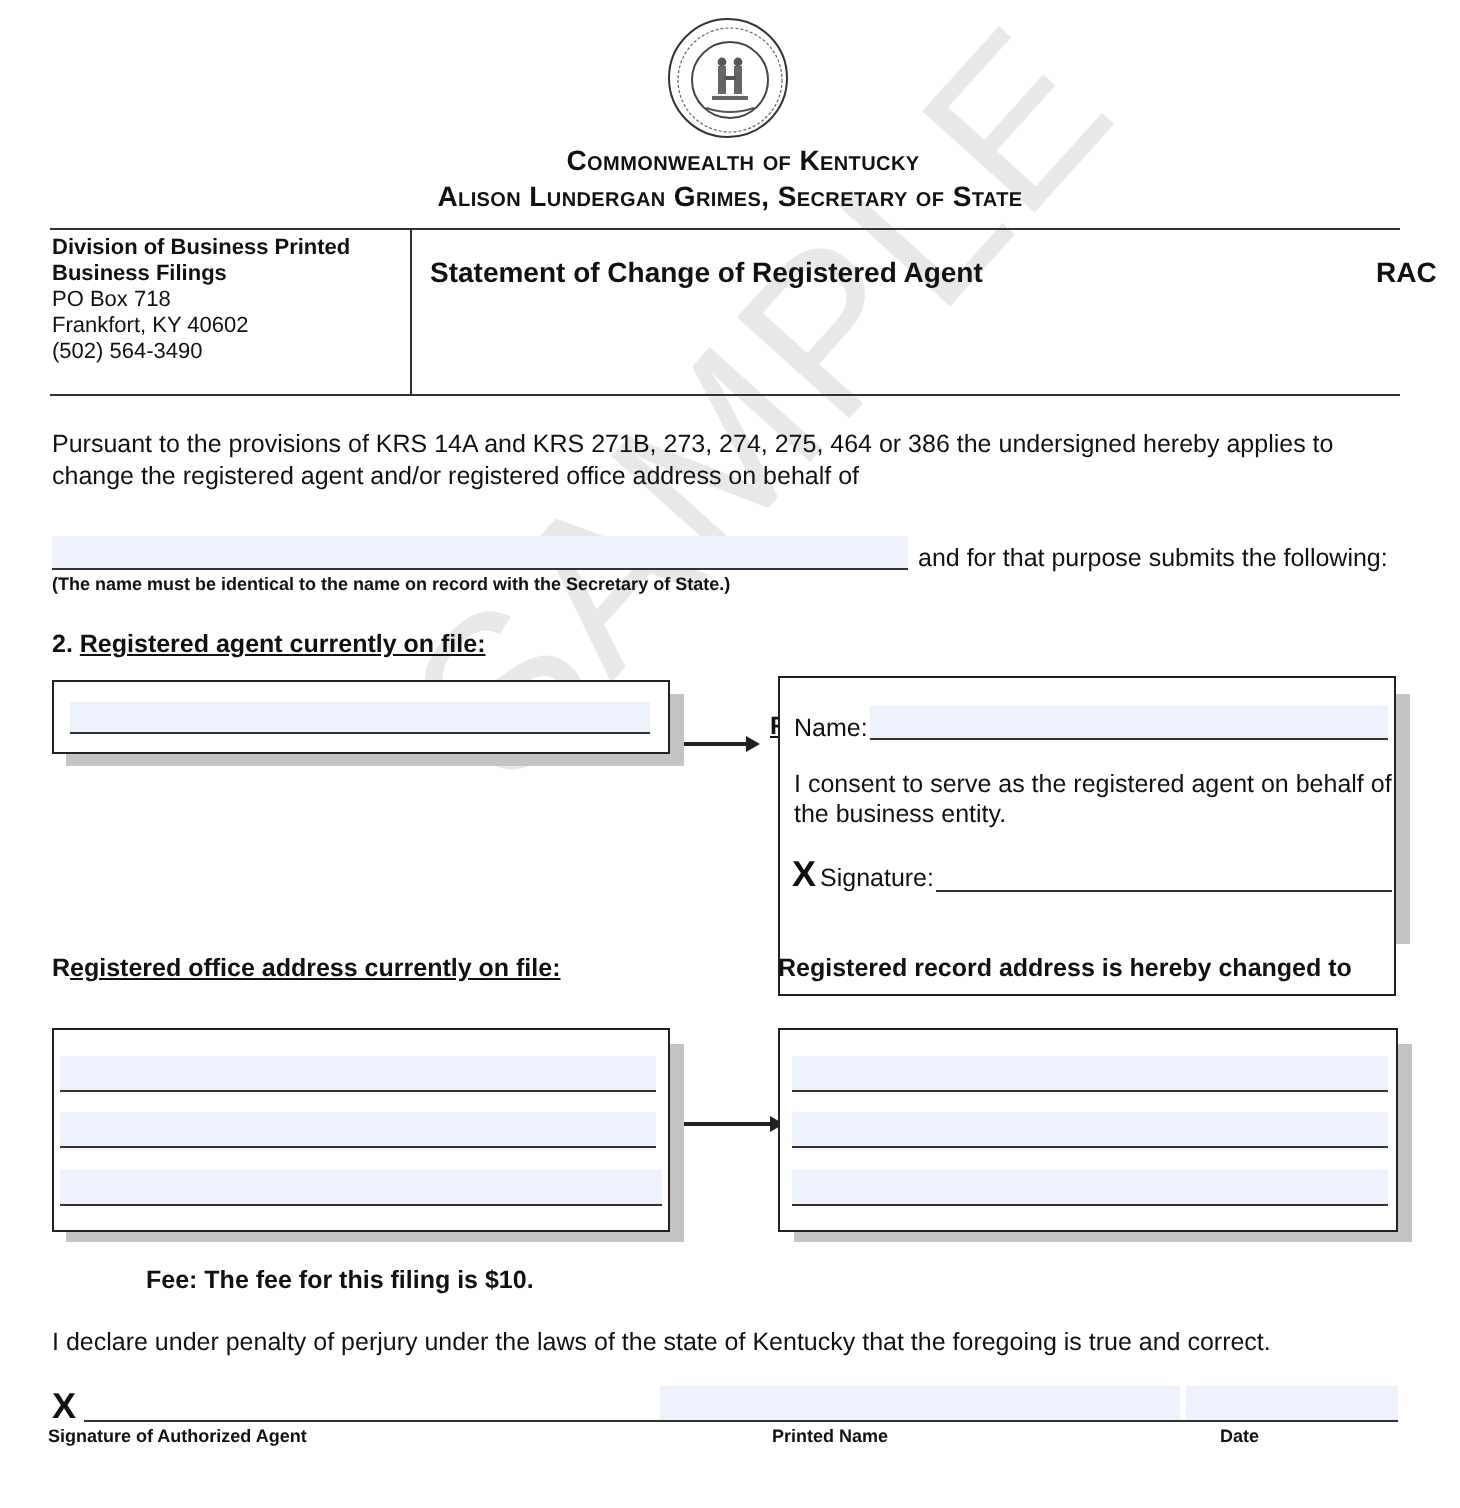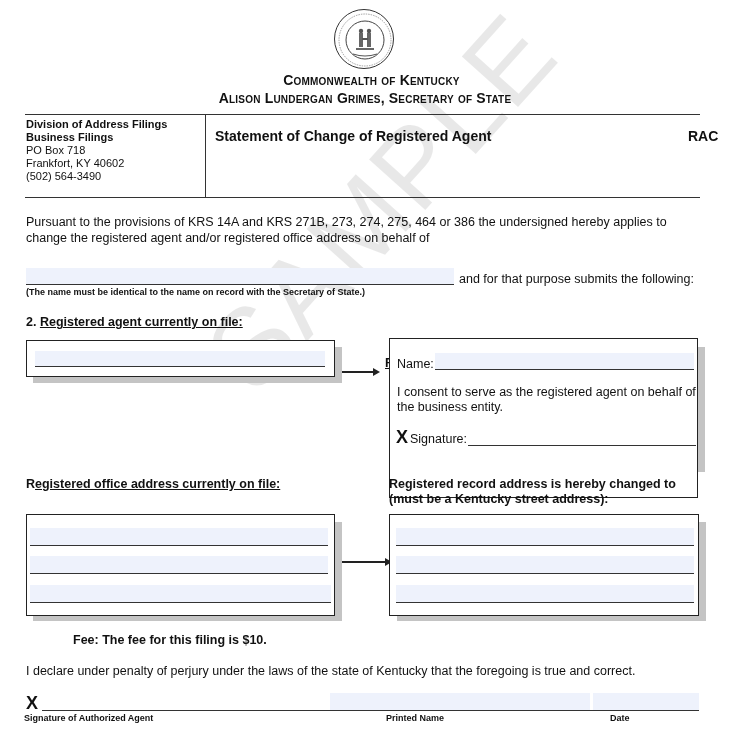--- a/index.html
+++ b/index.html
@@ -74,21 +74,21 @@
 </div>
 
 <div class="abs hdr-line hdr1">Commonwealth of Kentucky</div>
 <div class="abs hdr-line hdr2">Alison Lundergan Grimes, Secretary of State</div>
 
 <div class="abs rule rule-top"></div>
 <div class="abs vrule"></div>
 <div class="abs rule rule-bot"></div>
 
 <div class="abs office">
-  <div class="b">Division of Address Filings</div>
+  <div class="b">Division of Business Printed</div>
   <div class="b">Business Filings</div>
   <div>PO Box 718</div>
   <div>Frankfort, KY 40602</div>
   <div>(502) 564-3490</div>
 </div>
 
 <div class="abs title">
   <div>Statement of Change of Registered Agent</div>
 </div>
 <div class="abs rac">RAC</div>
@@ -128,21 +128,20 @@
   <input class="field" type="text" style="left: 3px; top: 13px; width: 298px; height: 18px;" value="">
   <input class="field" type="text" style="left: 3px; top: 41px; width: 298px; height: 18px;" value="">
   <input class="field" type="text" style="left: 3px; top: 70px; width: 301px; height: 18px;" value="">
 </div>
 
 <div class="abs arrow-line" style="left:342px; top:561px; width:45px;"></div>
 <div class="abs arrow-head" style="left:385px; top:558px;"></div>
 
 <div class="abs sec-label" style="left:389px; top:477px; line-height:15px;">
   <div>Registered record address is hereby changed to</div>
-  <div>(must be a Kentucky street address):</div>
 </div>
 <div class="abs shadow" style="left:397px; top:522px; width:309px; height:99px;"></div>
 <div class="abs box" style="left:389px; top:514px; width:310px; height:102px;">
   <input class="field" type="text" style="left: 6px; top: 13px; width: 298px; height: 18px;" value="">
   <input class="field" type="text" style="left: 6px; top: 41px; width: 298px; height: 18px;" value="">
   <input class="field" type="text" style="left: 6px; top: 70px; width: 298px; height: 18px;" value="">
 </div>
 
 <div class="abs fee">Fee: The fee for this filing is $10.</div>
 <div class="abs declare">I declare under penalty of perjury under the laws of the state of Kentucky that the foregoing is true and correct.</div>

